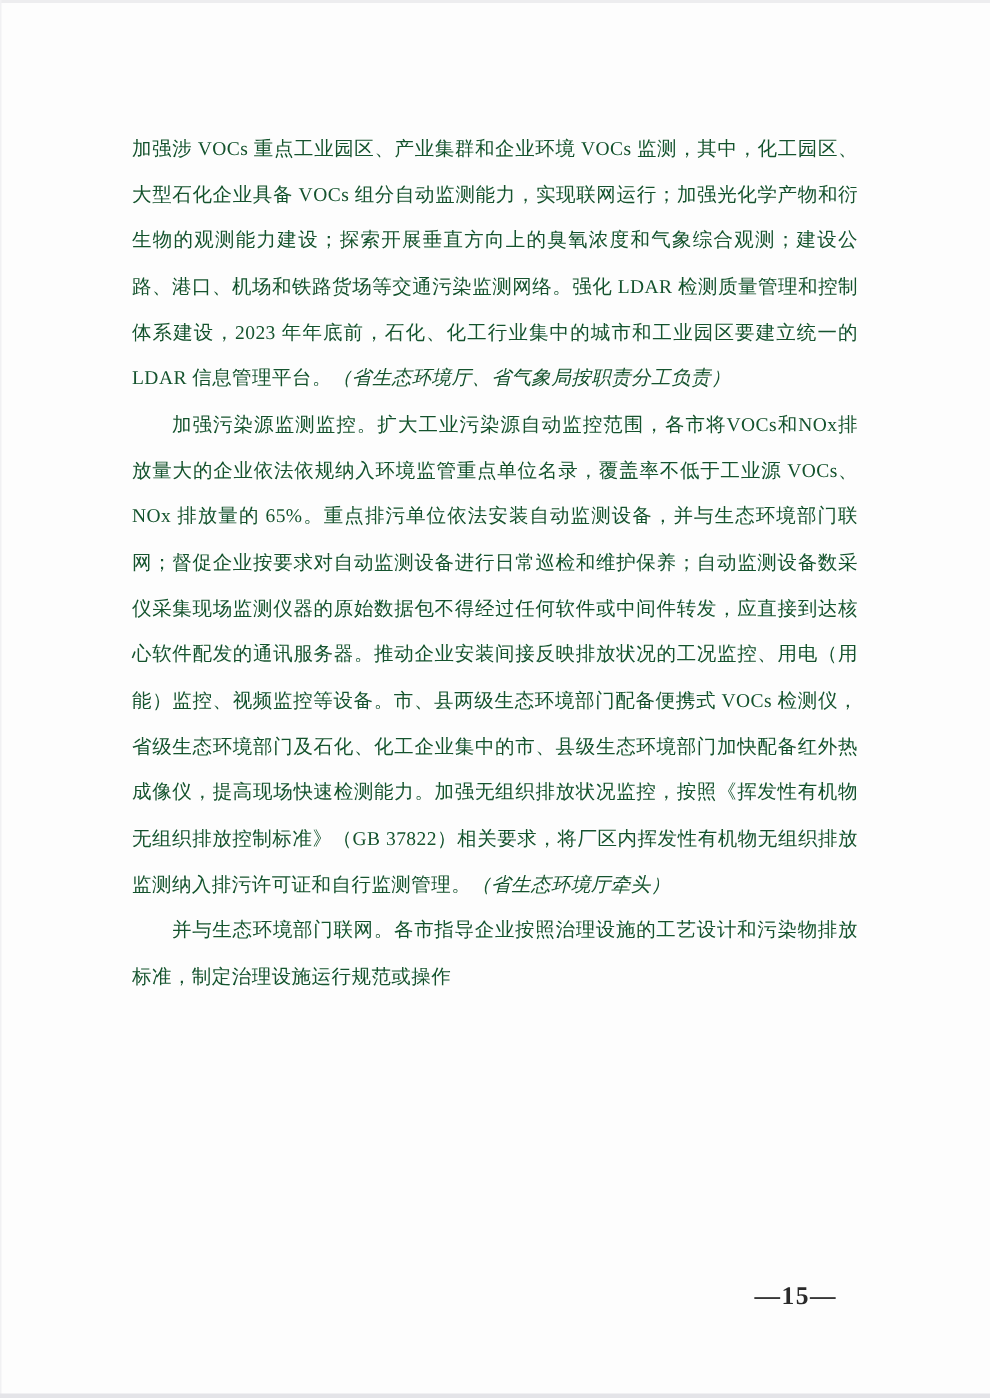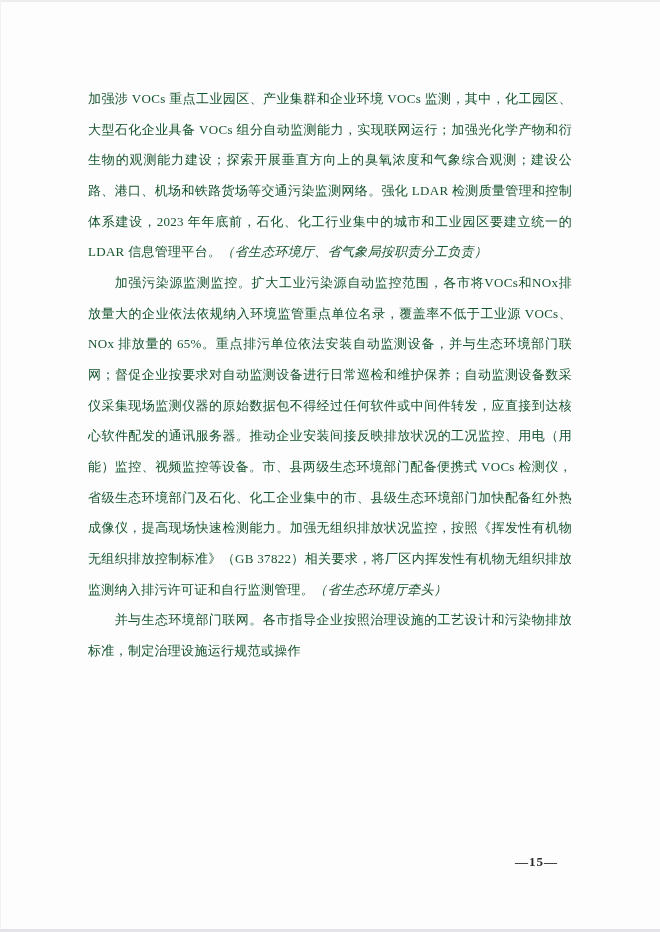--- a/index.html
+++ b/index.html
@@ -47,21 +47,21 @@
   .para.indent {
     text-indent: 2.05em;
   }
   .seg-normal { font-weight: normal; font-style: normal; }
   .seg-bold   { font-weight: normal;   font-style: normal; }
   .seg-kaiti  { font-style: italic;  font-weight: normal; }
   .page-number {
     position: absolute;
     top: 854px;
     right: 102px;
-    font-size: 13px;
+    font-size: 17px;
     font-weight: 600;
     color: #2a2a2a;
     letter-spacing: 1px;
     font-family: "Liberation Serif", serif;
     margin-left: 12px;
   }
 </style>
 </head>
 <body>
 

